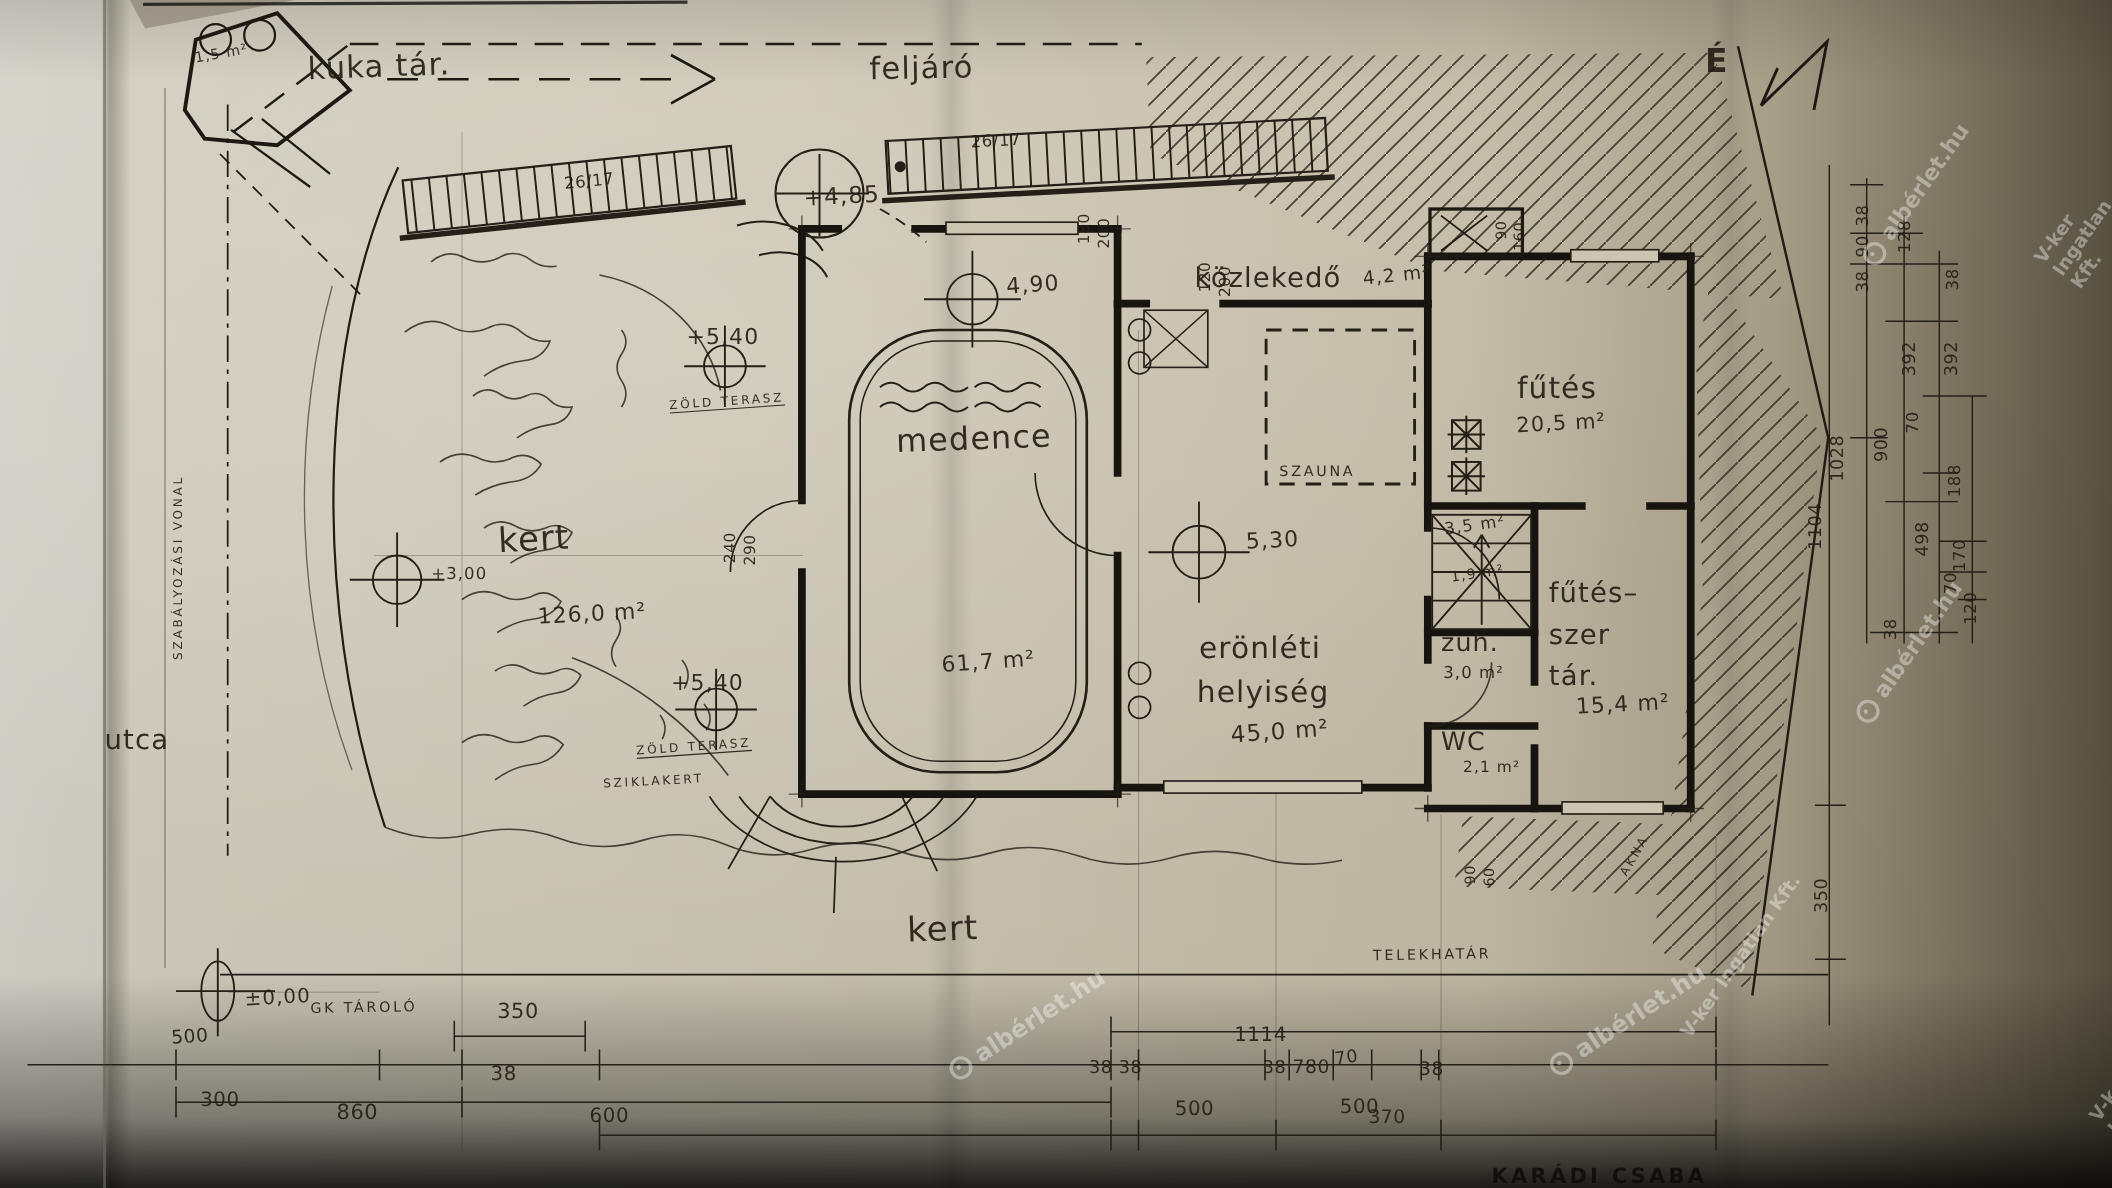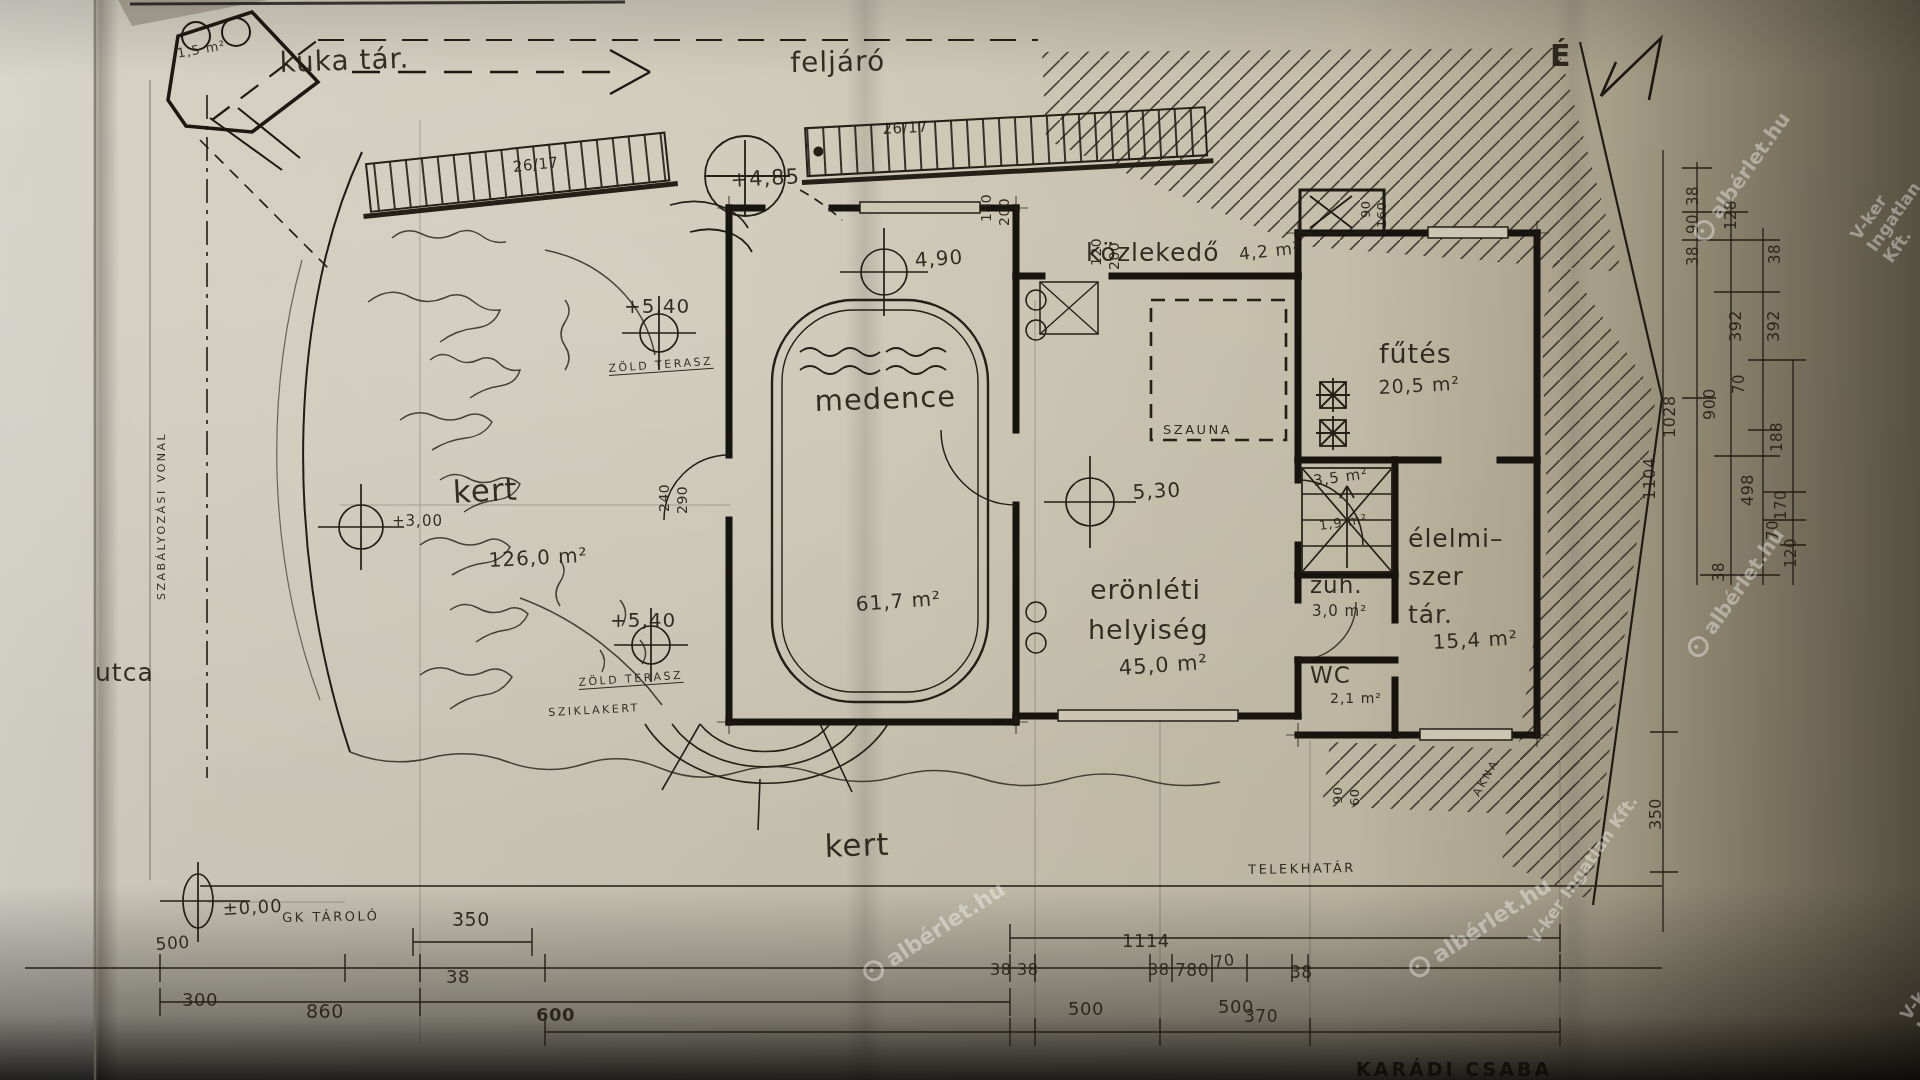--- a/index.html
+++ b/index.html
@@ -294,21 +294,21 @@
 <div class="lbl" style="left:1090px;top:574px;font-size:27px;">erönléti</div>
 <div class="lbl" style="left:1088px;top:614px;font-size:27px;">helyiség</div>
 <div class="lbl" style="left:1118px;top:656px;font-size:21px;transform:rotate(-4deg);">45,0 m²</div>
 <div class="lbl cap" style="left:1163px;top:422px;font-size:13px;">SZAUNA</div>
 <div class="lbl" style="left:1312px;top:472px;font-size:15px;transform:rotate(-8deg);">3,5 m²</div>
 <div class="lbl" style="left:1318px;top:518px;font-size:13px;transform:rotate(-8deg);">1,9 m²</div>
 <div class="lbl" style="left:1310px;top:572px;font-size:23px;">zuh.</div>
 <div class="lbl" style="left:1312px;top:602px;font-size:15px;">3,0 m²</div>
 <div class="lbl" style="left:1310px;top:662px;font-size:23px;">WC</div>
 <div class="lbl" style="left:1330px;top:690px;font-size:14px;">2,1 m²</div>
-<div class="lbl" style="left:1408px;top:524px;font-size:25px;">élelmi–</div>
+<div class="lbl" style="left:1408px;top:524px;font-size:25px;">fűtés–</div>
 <div class="lbl" style="left:1408px;top:562px;font-size:25px;">szer</div>
 <div class="lbl" style="left:1408px;top:600px;font-size:25px;">tár.</div>
 <div class="lbl" style="left:1432px;top:630px;font-size:20px;transform:rotate(-3deg);">15,4 m²</div>
 
 <div class="lbl" style="left:452px;top:474px;font-size:31px;transform:rotate(-3deg);">kert</div>
 <div class="lbl" style="left:488px;top:548px;font-size:20px;transform:rotate(-3deg);">126,0 m²</div>
 <div class="lbl" style="left:392px;top:512px;font-size:15px;">+3,00</div>
 <div class="lbl" style="left:624px;top:294px;font-size:20px;">+5,40</div>
 <div class="lbl" style="left:610px;top:608px;font-size:20px;">+5,40</div>
 <div class="lbl cap" style="left:608px;top:362px;font-size:11px;transform:rotate(-4deg);border-bottom:1px solid #241f17;">ZÖLD TERASZ</div>
@@ -320,21 +320,21 @@
 <div class="lbl cap rot90" style="left:155px;top:600px;font-size:11px;">SZABÁLYOZÁSI VONAL</div>
 <div class="lbl cap" style="left:1248px;top:862px;font-size:13px;transform:rotate(-1deg);">TELEKHATÁR</div>
 <div class="lbl cap" style="left:282px;top:910px;font-size:13px;transform:rotate(-1deg);">GK TÁROLÓ</div>
 <div class="lbl" style="left:222px;top:898px;font-size:18px;transform:rotate(-3deg);">±0,00</div>
 
 <div class="lbl dim" style="left:452px;top:908px;font-size:19px;">350</div>
 <div class="lbl dim" style="left:155px;top:934px;font-size:17px;transform:rotate(-4deg);">500</div>
 <div class="lbl dim" style="left:306px;top:964px;font-size:19px;margin-top:36px;">860</div>
 <div class="lbl dim" style="left:182px;top:989px;font-size:18px;">300</div>
 <div class="lbl dim" style="left:446px;top:966px;font-size:18px;">38</div>
-<div class="lbl dim" style="left:536px;top:1004px;font-size:18px;font-weight:bold;">600</div>
+<div class="lbl dim" style="left:536px;top:1004px;font-size:18px;">600</div>
 <div class="lbl dim" style="left:1122px;top:930px;font-size:18px;">1114</div>
 <div class="lbl dim" style="left:990px;top:960px;font-size:16px;">38 38</div>
 <div class="lbl dim" style="left:1148px;top:960px;font-size:16px;">38</div>
 <div class="lbl dim" style="left:1175px;top:960px;font-size:17px;">780</div>
 <div class="lbl dim" style="left:1212px;top:953px;font-size:16px;transform:rotate(-8deg);">70</div>
 <div class="lbl dim" style="left:1244px;top:962px;font-size:17px;margin-top:44px;">370</div>
 <div class="lbl dim" style="left:1290px;top:962px;font-size:17px;">38</div>
 <div class="lbl dim" style="left:1068px;top:998px;font-size:18px;">500</div>
 <div class="lbl dim" style="left:1218px;top:996px;font-size:18px;">500</div>
 

